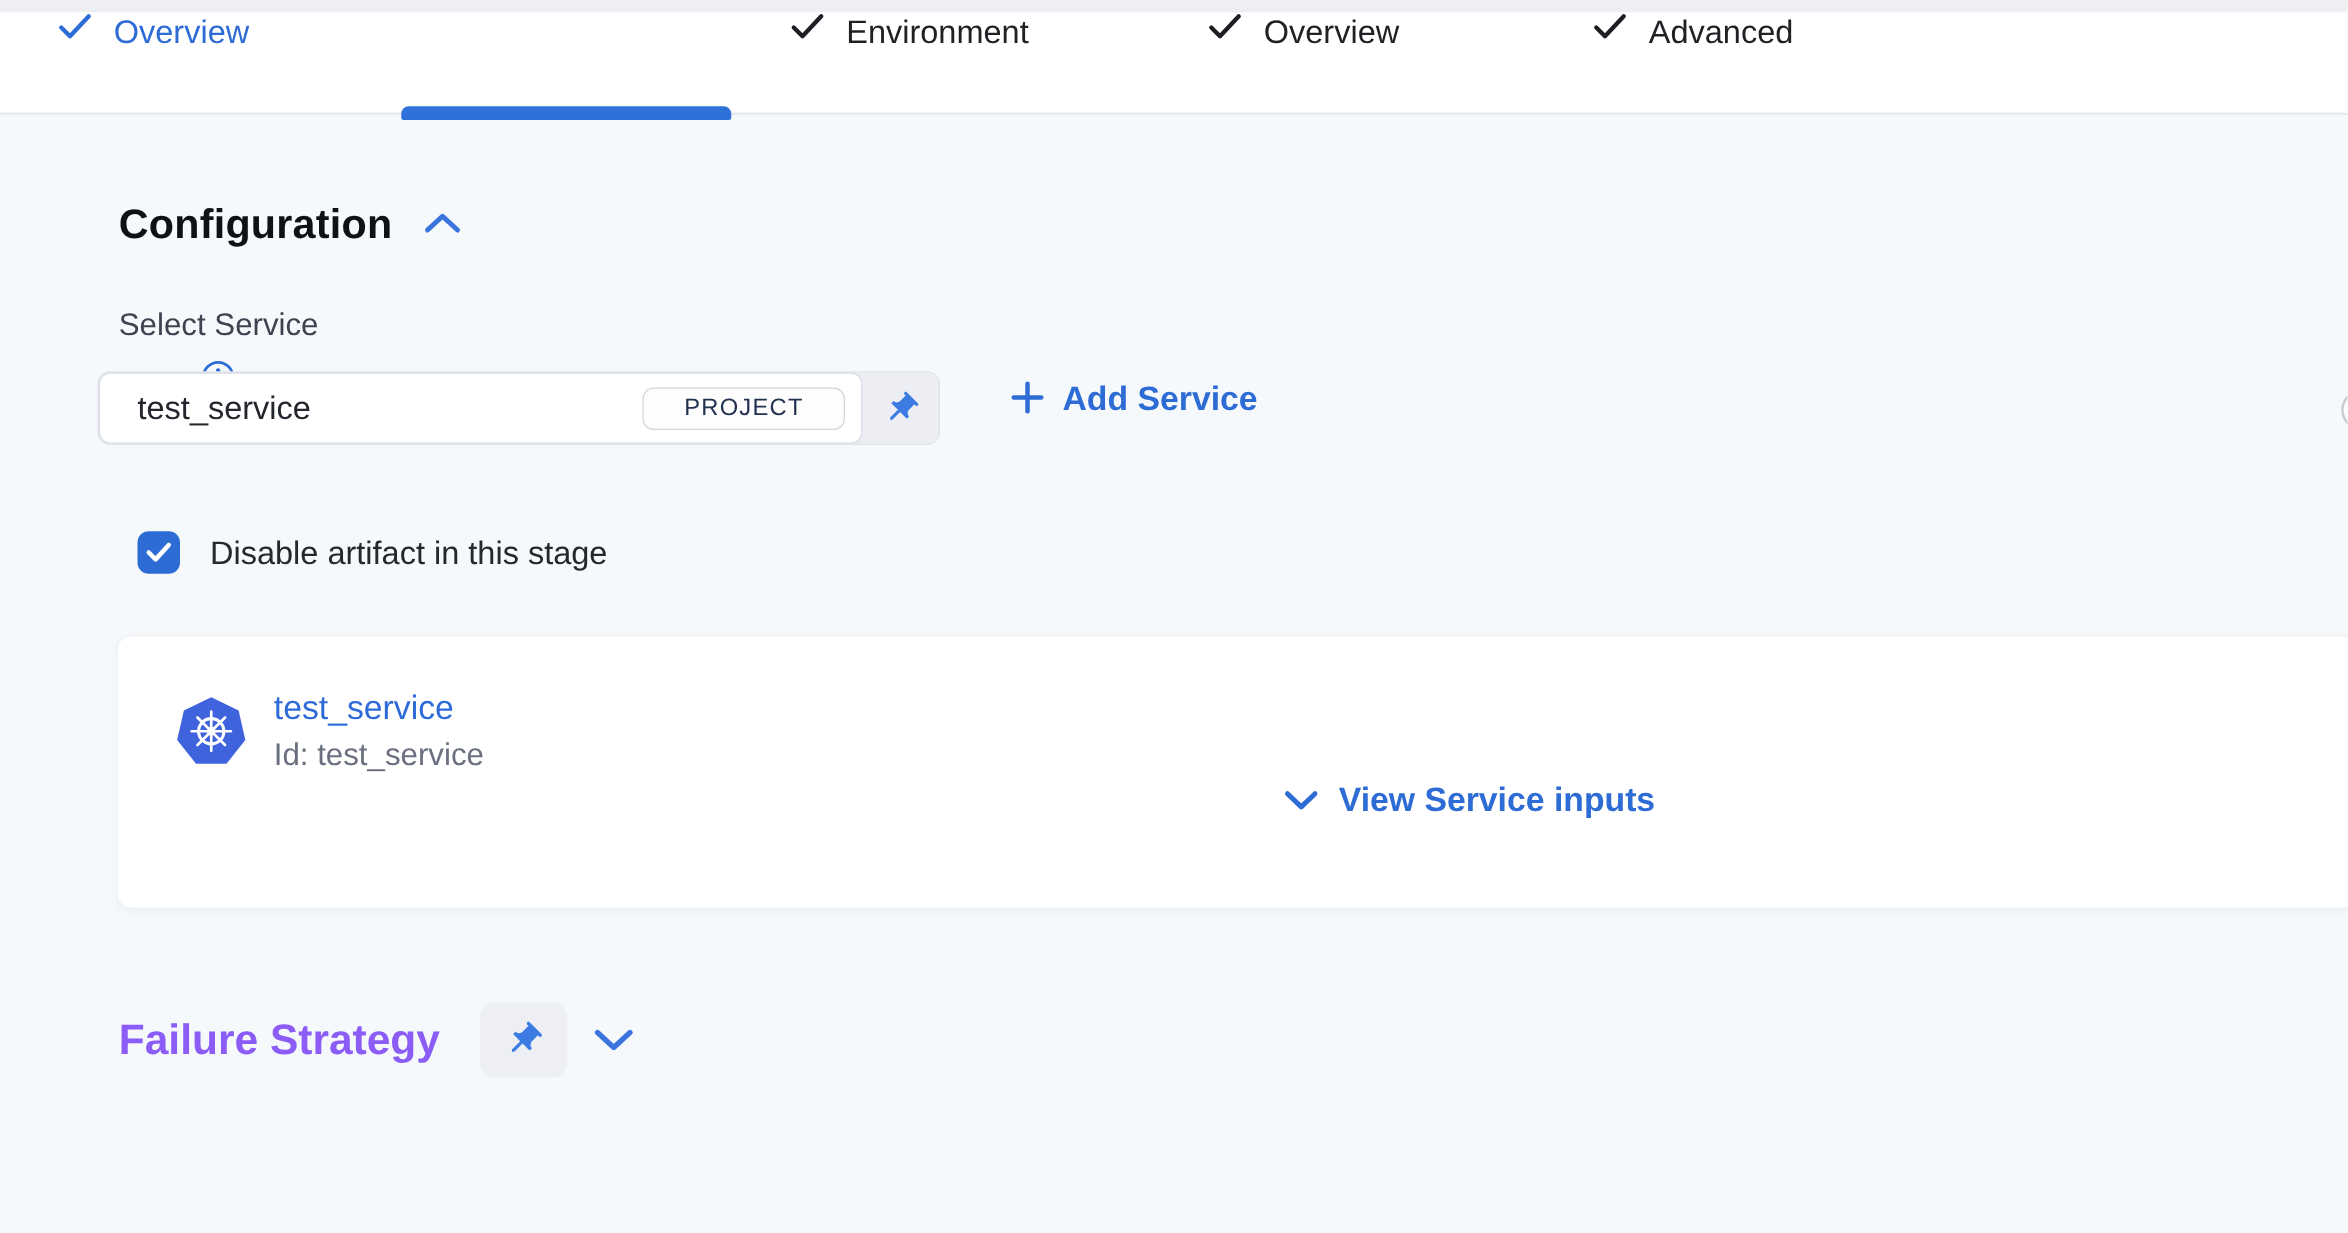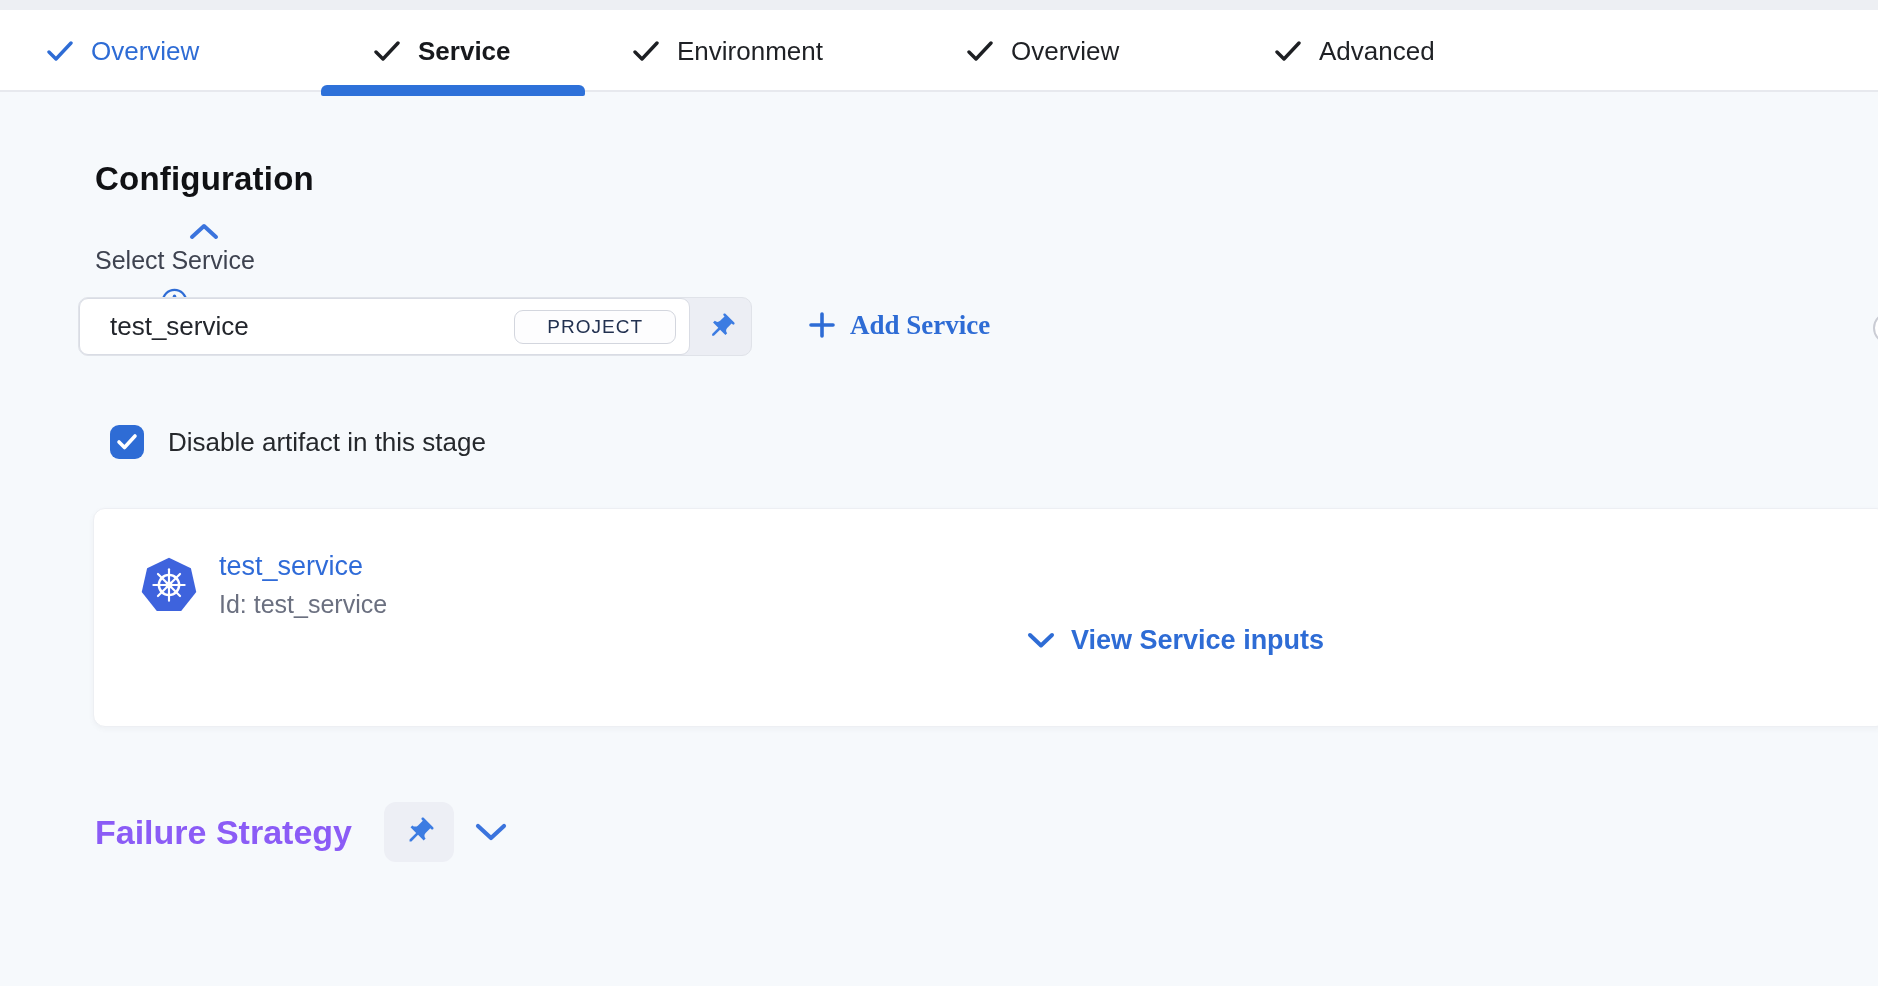--- a/index.html
+++ b/index.html
@@ -8,32 +8,32 @@
     font-family:"Liberation Sans","DejaVu Sans",sans-serif;
     background:#f6f9fc;
     position:relative;
   }
   .top-strip { position:absolute; left:0; top:0; width:1878px; height:10px; background:#edeff3; }
   .tab-bar {
     position:absolute; left:0; top:10px; width:1878px; height:82px;
     background:#ffffff; border-bottom:2px solid #e7e9ee;
   }
   .tab {
-    position:absolute; top:0; height:82px; display:flex; align-items:center; gap:18px;
+    position:absolute; top:0; height:82px; display:flex; align-items:flex-start; gap:18px;
     font-size:26px; font-weight:500; color:#1f2125; cursor:pointer; white-space:nowrap;
   }
   .tab .check-svg { width:26px; height:22px; display:block; }
   .tab.active { color:#17191d; font-weight:600; }
   .tab.blue { color:#2e6cd5; }
   .tab-underline {
     position:absolute; left:321px; bottom:-6px; width:264px; height:11px;
     background:#2e71d9; border-radius:6px 6px 2px 2px;
   }
   .config-heading-row {
-    position:absolute; left:95px; top:160px; display:flex; align-items:center; gap:20px;flex-direction:column;
+    position:absolute; left:95px; top:160px; display:flex; align-items:center; gap:20px;
   }
   .h-big { font-size:33px; font-weight:700; color:#101114; letter-spacing:0.2px; }
   .chev-btn { background:none; border:none; cursor:pointer; display:flex; align-items:center; padding:4px; }
   .select-label-row {
     position:absolute; left:95px; top:246px; display:flex; align-items:center; gap:13px;flex-direction:column;
   }
   .select-label { font-size:25px; color:#3e4350; }
   .service-select {
     position:absolute; left:78px; top:297px; width:674px; height:59px;
     display:flex; background:#eceef4; border:1px solid #e0e3e9; border-radius:10px;
@@ -44,22 +44,22 @@
   }
   .service-input-value { flex:1; font-size:26px; color:#23262c; }
   .scope-badge {
     border:1.5px solid #d3d6de; background:#fdfdfe; border-radius:9px;
     padding:5px 32px; font-size:19px; font-weight:500; letter-spacing:1px; color:#223150;
   }
   .pin-cell { width:61px; display:flex; align-items:center; justify-content:center;
     border-radius:0 9px 9px 0; cursor:pointer; background:transparent; border:none; }
   .add-service {
     position:absolute; left:808px; top:304px; height:42px;
-    display:flex; align-items:center; gap:14px; background:none; border:none; cursor:pointer;
-    font-family:Liberation Serif, serif; font-size:27px; font-weight:600; color:#2e6cd5;
+    display:flex; align-items:flex-start; gap:14px; background:none; border:none; cursor:pointer;
+    font-family:Liberation Sans, sans-serif; font-size:27px; font-weight:600; color:#2e6cd5;
   }
   .checkbox-row {
     position:absolute; left:110px; top:425px; display:flex; align-items:center; gap:24px;
   }
   .checkbox {
     width:34px; height:34px; border-radius:9px; background:#2e6cd5;
     display:flex; align-items:center; justify-content:center; cursor:pointer; border:none;
   }
   .checkbox-label { font-size:26px; color:#25282c; cursor:pointer; }
   .service-card {
@@ -97,26 +97,20 @@
 <body>
 
 <div class="top-strip"></div>
 
 <div class="tab-bar">
   <div class="tab blue" style="left:47px">
     <svg class="check-svg" viewBox="0 0 26 22">
         <polyline points="2,12 9,19 24,3" fill="none" stroke="#2e6cd5" stroke-width="3.4" stroke-linecap="round" stroke-linejoin="round"></polyline>
       </svg>
     <span>Overview</span>
-  </div>
-  <div class="tab active" style="left:374px">
-    <svg class="check-svg" viewBox="0 0 26 22">
-        <polyline points="2,12 9,19 24,3" fill="none" stroke="#1d1f23" stroke-width="3.4" stroke-linecap="round" stroke-linejoin="round"></polyline>
-      </svg>
-    <span>Service</span>
   </div>
   <div class="tab" style="left:633px">
     <svg class="check-svg" viewBox="0 0 26 22">
         <polyline points="2,12 9,19 24,3" fill="none" stroke="#1d1f23" stroke-width="3.4" stroke-linecap="round" stroke-linejoin="round"></polyline>
       </svg>
     <span>Environment</span>
   </div>
   <div class="tab" style="left:967px">
     <svg class="check-svg" viewBox="0 0 26 22">
         <polyline points="2,12 9,19 24,3" fill="none" stroke="#1d1f23" stroke-width="3.4" stroke-linecap="round" stroke-linejoin="round"></polyline>

